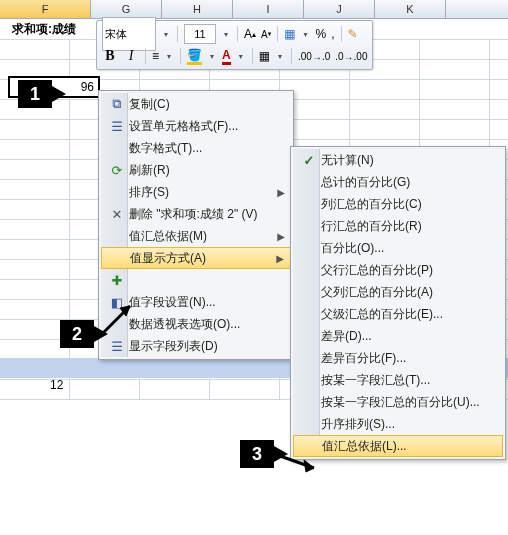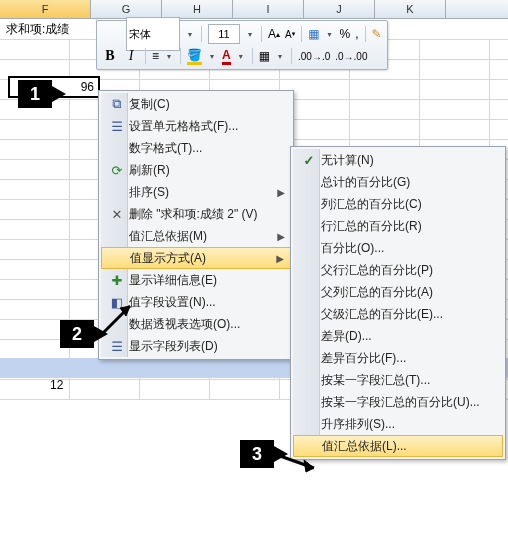--- a/index.html
+++ b/index.html
@@ -31,23 +31,23 @@
 
   .row-2 {
     display: flex;
     height: 20px;
     line-height: 20px;
     border-bottom: 1px solid #d0d7e5;
   }
   .row-2 .cell-F {
     width: 90px;
     border-right: 1px solid #d0d7e5;
-    padding-left: 6px;
+    padding-left: 12px;
     font-size: 12px;
-    font-weight: normal;
+    font-weight: bold;
     white-space: nowrap;
     overflow: hidden;
   }
 
   .mini-toolbar {
     position: absolute;
     top: 20px;
     left: 96px;
     background: linear-gradient(#fafcfe, #e8edf4);
     border: 1px solid #a7b0bd;
@@ -57,21 +57,21 @@
     box-shadow: 1px 1px 2px rgba(0,0,0,0.15);
   }
   .mini-row { display: flex; align-items: center; gap: 3px; height: 22px; }
   .tb-item {
     display: inline-flex;
     align-items: center;
     justify-content: center;
     height: 18px;
     border: 1px solid transparent;
   }
-  .font-name { border:1px solid #abb3bf; background:#fff; font-size:11px; width:48px; height:16px; padding:8px 2px;margin-left:24px; }
+  .font-name { border:1px solid #abb3bf; background:#fff; font-size:11px; width:48px; height:16px; padding:8px 2px; }
   .font-size { border:1px solid #abb3bf; background:#fff; font-size:11px; width:26px; height:16px; text-align:center; }
   .dd { width:10px; height:16px; display:inline-flex; align-items:center; justify-content:center; font-size:8px; color:#555; }
   .bold { font-weight:bold; font-family:"Times New Roman"; font-size:14px; width:16px; }
   .italic { font-style:italic; font-family:"Times New Roman"; font-size:14px; width:16px; }
   .sep { width:1px; height:16px; background:#c2c9d4; margin:0 2px; }
 
   .cell-selection {
     position: absolute;
     top: 76px;
     left: 8px;
@@ -286,21 +286,20 @@
     <span class="menu-text">值汇总依据(M)</span>
     <span class="menu-arrow">▶</span>
   </div>
   <div class="menu-item highlight">
     <span class="icon-col"></span>
     <span class="menu-text">值显示方式(A)</span>
     <span class="menu-arrow">▶</span>
   </div>
   <div class="menu-item">
     <span class="icon-col" style="color:#2a8a2a;">✚</span>
-    <span class="menu-text">显示详细信息(E)</span>
   </div>
   <div class="menu-item">
     <span class="icon-col">◧</span>
     <span class="menu-text">值字段设置(N)...</span>
   </div>
   <div class="menu-item">
     <span class="icon-col"></span>
     <span class="menu-text">数据透视表选项(O)...</span>
   </div>
   <div class="menu-item">

